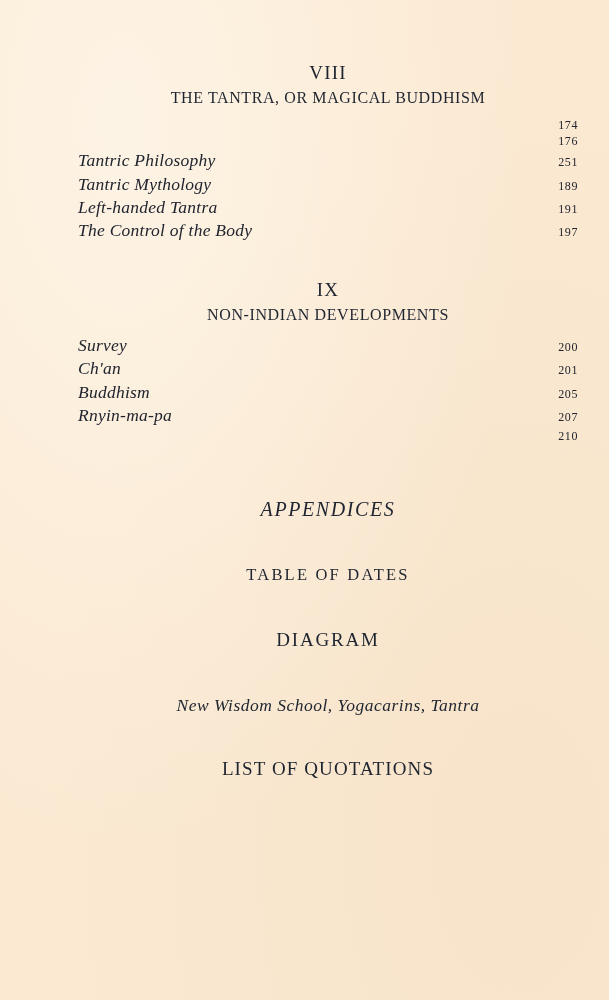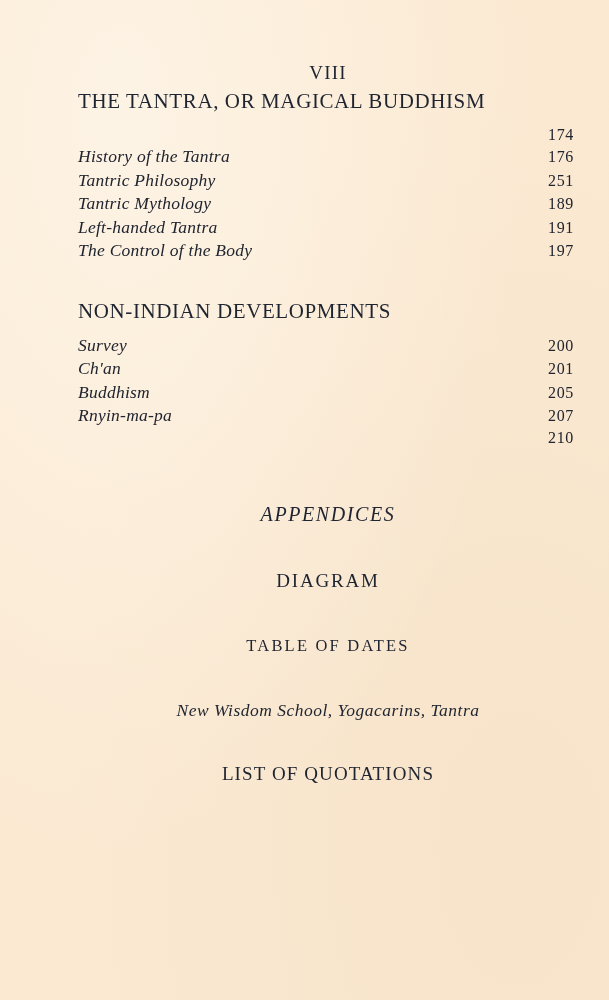--- a/index.html
+++ b/index.html
@@ -35,21 +35,22 @@
     margin-bottom: 0;
   }
   .chapter-num {
     text-align: center;
     font-size: 19px;
     letter-spacing: 1.2px;
     color: #1e2430;
     margin: 0 0 5px 0;
   }
   .chapter-title {
-    font-size: 21px;
+    text-align: center;
+    font-size: 16px;
     letter-spacing: 0.6px;
     color: #1e2430;
     margin: 0 0 10px 0;
     white-space: nowrap;
   }
   .entries {
     margin: 0;
     padding: 0;
     list-style: none;
   }
@@ -64,23 +65,23 @@
   }
   .entry-label {
     flex: 0 0 auto;
   }
   .entry-filler {
     flex: 1 1 auto;
   }
   .entry-page {
     flex: 0 0 auto;
     font-style: normal;
-    font-size: 16px;
+    font-size: 12px;
     letter-spacing: 0.6px;
-    text-align: center;
+    text-align: right;
     min-width: 34px;
   }
   .gap-between-chapters {
     height: 36px;
   }
   .appendices {
     margin-top: 54px;
     text-align: center;
   }
   .appendices-heading {
@@ -123,21 +124,20 @@
 
     <div class="chapter-block">
       <div class="chapter-num">VIII</div>
       <div class="chapter-title">THE TANTRA, OR MAGICAL BUDDHISM</div>
       <ul class="entries">
         <li class="entry">
           <span class="entry-filler"></span>
           <span class="entry-page">174</span>
         </li>
         <li class="entry">
-          <span class="entry-label">History of the Tantra</span>
           <span class="entry-filler"></span>
           <span class="entry-page">176</span>
         </li>
         <li class="entry">
           <span class="entry-label">Tantric Philosophy</span>
           <span class="entry-filler"></span>
           <span class="entry-page">251</span>
         </li>
         <li class="entry">
           <span class="entry-label">Tantric Mythology</span>
@@ -153,20 +153,21 @@
           <span class="entry-label">The Control of the Body</span>
           <span class="entry-filler"></span>
           <span class="entry-page">197</span>
         </li>
       </ul>
     </div>
 
     <div class="gap-between-chapters"></div>
 
     <div class="chapter-block">
+      <div class="chapter-num">IX</div>
       <div class="chapter-title">NON-INDIAN DEVELOPMENTS</div>
       <ul class="entries">
         <li class="entry">
           <span class="entry-label">Survey</span>
           <span class="entry-filler"></span>
           <span class="entry-page">200</span>
         </li>
         <li class="entry">
           <span class="entry-label">Ch'an</span>
           <span class="entry-filler"></span>
@@ -184,20 +185,20 @@
         </li>
         <li class="entry">
           <span class="entry-filler"></span>
           <span class="entry-page">210</span>
         </li>
       </ul>
     </div>
 
     <div class="appendices">
       <div class="appendices-heading">APPENDICES</div>
+      <div class="app-item-caps">TABLE OF DATES</div>
       <div class="app-item-caps big">DIAGRAM</div>
-      <div class="app-item-caps">TABLE OF DATES</div>
       <div class="app-item-italic">New Wisdom School, Yogacarins, Tantra</div>
       <div class="app-item-last">LIST OF QUOTATIONS</div>
     </div>
 
   </div>
 </div>
 
 </body></html>

